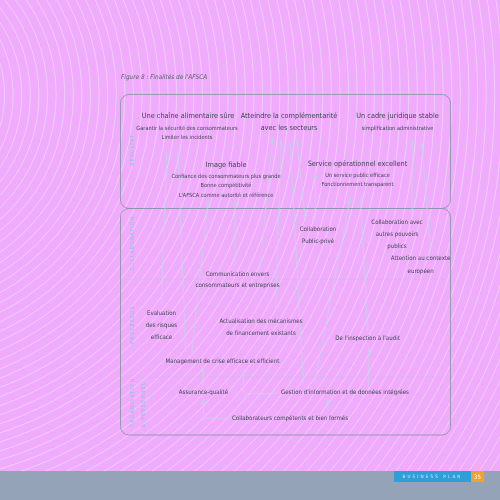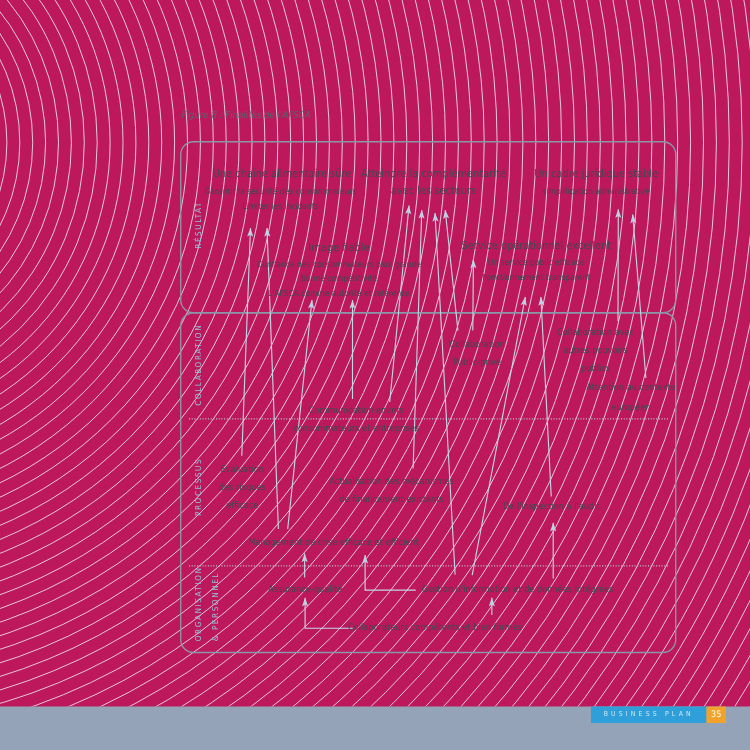--- a/index.html
+++ b/index.html
@@ -1,19 +1,19 @@
 <!DOCTYPE html>
 <html><head>
 <meta charset="utf-8">
 <style>
   html,body{margin:0;padding:0;background:#fff;}
   body{width:500px;height:500px;overflow:hidden;
        font-family:"DejaVu Sans Condensed","DejaVu Sans",sans-serif;
        -webkit-font-smoothing:antialiased;}
-  #page{position:relative;width:500px;height:500px;overflow:hidden;background:#be185d;}
+  #page{position:relative;width:500px;height:500px;overflow:hidden;background:#f0abfc;}
   svg{position:absolute;left:0;top:0;}
   .lbl{fill:#3f4852;}
   .hd{font-size:7.3px;}
   .sb{font-size:5.6px;}
   .md{font-size:6.1px;}
   .band{fill:#8cc3d8;font-size:5.4px;letter-spacing:1.05px;font-weight:400;}
   .cap{font-size:6.4px;font-style:italic;fill:#5a646e;}
 </style>
 </head>
 <body>

